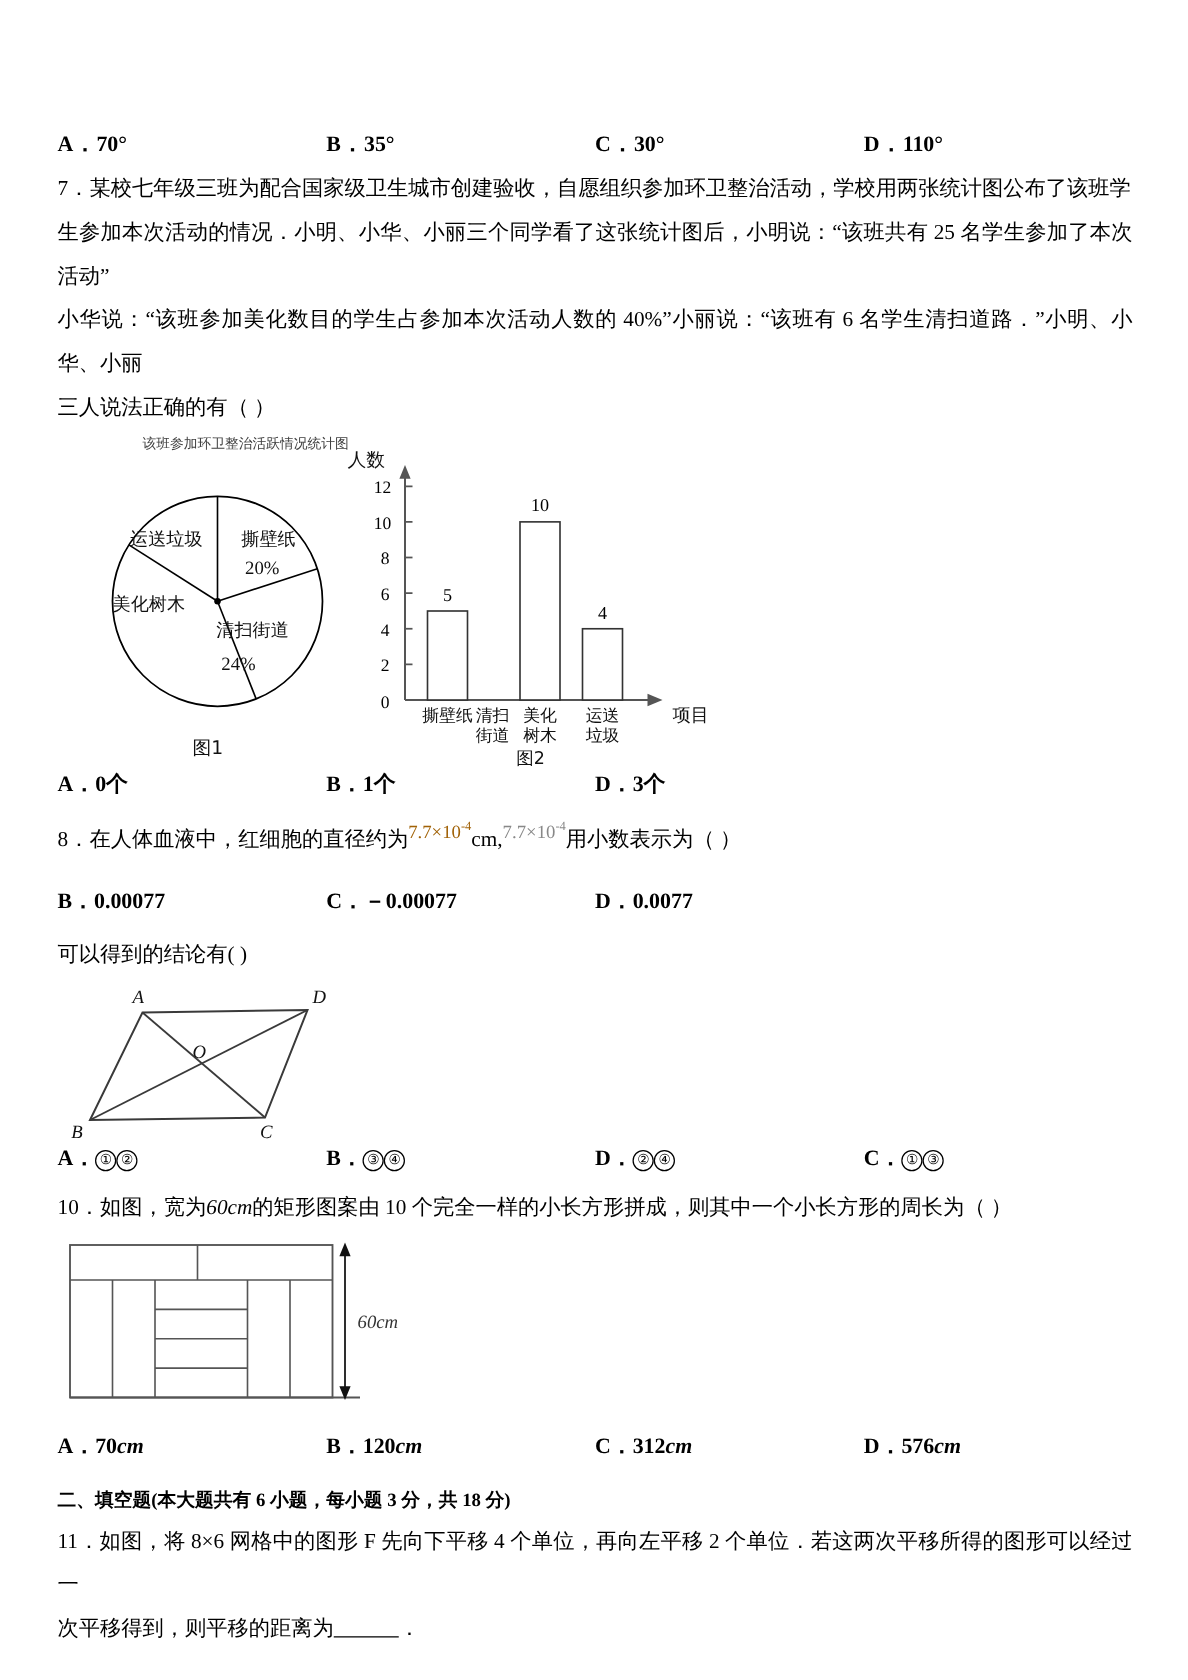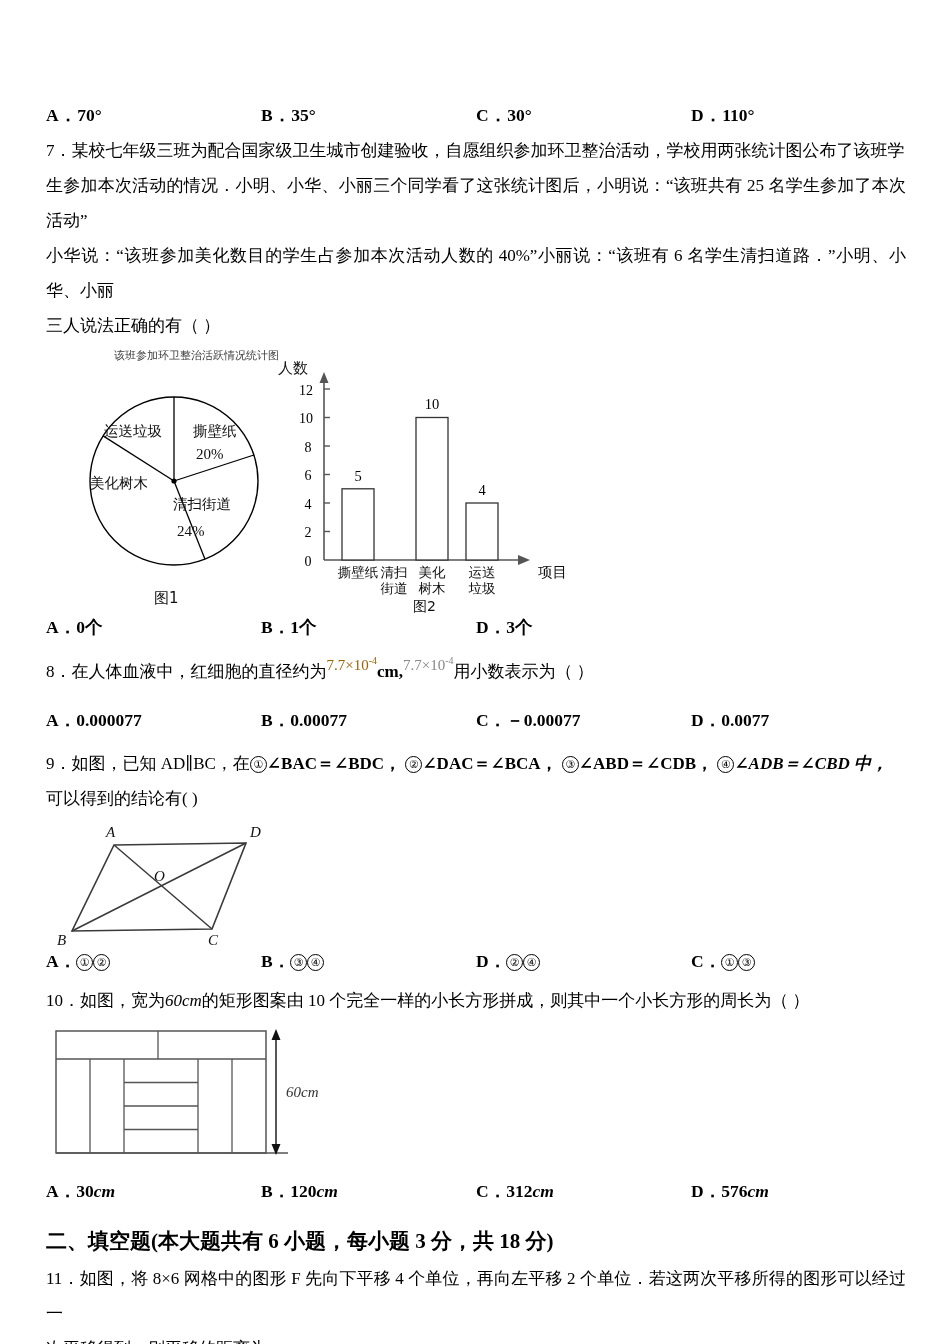--- a/index.html
+++ b/index.html
@@ -46,23 +46,23 @@
   .ital { font-style: italic; }
 
   
   .qtext {
     font-size: 17px;
     line-height: 2.05;
     text-align: justify;
     font-family: "Liberation Serif", "DejaVu Serif", serif;
     margin: 0;
   }
-  .bold { font-weight: bold; }
+  .bold { font-weight: normal; }
   .sect-title {
-    font-size: 21px;
+    font-size: 15px;
     font-weight: bold;
     line-height: 1.9;
     margin: 0;
   }
 
   
   .sp6  { height: 6px; }
   .sp10 { height: 10px; }
   .sp14 { height: 14px; }
   .sp18 { height: 18px; }
@@ -250,39 +250,33 @@
     <div class="sp14"></div>
 
     <div class="qtext">
       <span>8．在人体血液中，红细胞的直径约为</span><span class="sci"><span>7.7×10</span><sup>-4</sup></span><span class="bold">cm,</span><span class="sci2"><span>7.7×10</span><sup>-4</sup></span><span>用小数表示为（      ）</span>
     </div>
 
     <div class="sp18"></div>
 
     <div class="opt-row">
       <div class="opt">
-        <span>A．</span><span>0.000077</span>
-      </div>
-      <div class="opt">
         <span>B．</span><span>0.00077</span>
       </div>
       <div class="opt">
         <span>C．</span><span>－0.00077</span>
       </div>
       <div class="opt">
         <span>D．</span><span>0.0077</span>
       </div>
     </div>
 
     <div class="sp14"></div>
 
     <div class="qtext">
-      <div>
-        <span>9．如图，已知 AD∥BC，在</span><span class="circled">①</span><span class="bold">∠BAC＝∠BDC，</span> <span class="circled">②</span><span class="bold">∠DAC＝∠BCA，</span> <span class="circled">③</span><span class="bold">∠ABD＝∠CDB，</span> <span class="circled">④</span><span class="bold ital">∠ADB＝∠CBD 中，</span>
-      </div>
       <div>可以得到的结论有(      )</div>
     </div>
 
     <div class="fig-block fig-para">
       <svg class="fig-abs" style="left:10px; top:4px;" width="230" height="128" viewBox="0 0 230 128">
 
         <polygon points="58,24 190,22 156,108 16,110" fill="none" stroke="#3a3a3a" stroke-width="1.6"></polygon>
 
         <line x1="58" y1="24" x2="156" y2="108" stroke="#3a3a3a" stroke-width="1.5"></line>
         <line x1="190" y1="22" x2="16" y2="110" stroke="#3a3a3a" stroke-width="1.5"></line>
@@ -338,21 +332,21 @@
 
         <line x1="228" y1="10" x2="228" y2="124" stroke="#111" stroke-width="1.4"></line>
         <polygon points="228,4 223.5,15 232.5,15" fill="#111"></polygon>
         <polygon points="228,130 223.5,119 232.5,119" fill="#111"></polygon>
         <text x="238" y="72" font-size="15" font-style="italic" font-family="Liberation Serif, serif" fill="#333">60cm</text>
       </svg>
     </div>
 
     <div class="opt-row">
       <div class="opt">
-        <span>A．</span><span>30</span><span class="ital">cm</span>
+        <span>A．</span><span>70</span><span class="ital">cm</span>
       </div>
       <div class="opt">
         <span>B．</span><span>120</span><span class="ital">cm</span>
       </div>
       <div class="opt">
         <span>C．</span><span>312</span><span class="ital">cm</span>
       </div>
       <div class="opt">
         <span>D．</span><span>576</span><span class="ital">cm</span>
       </div>

